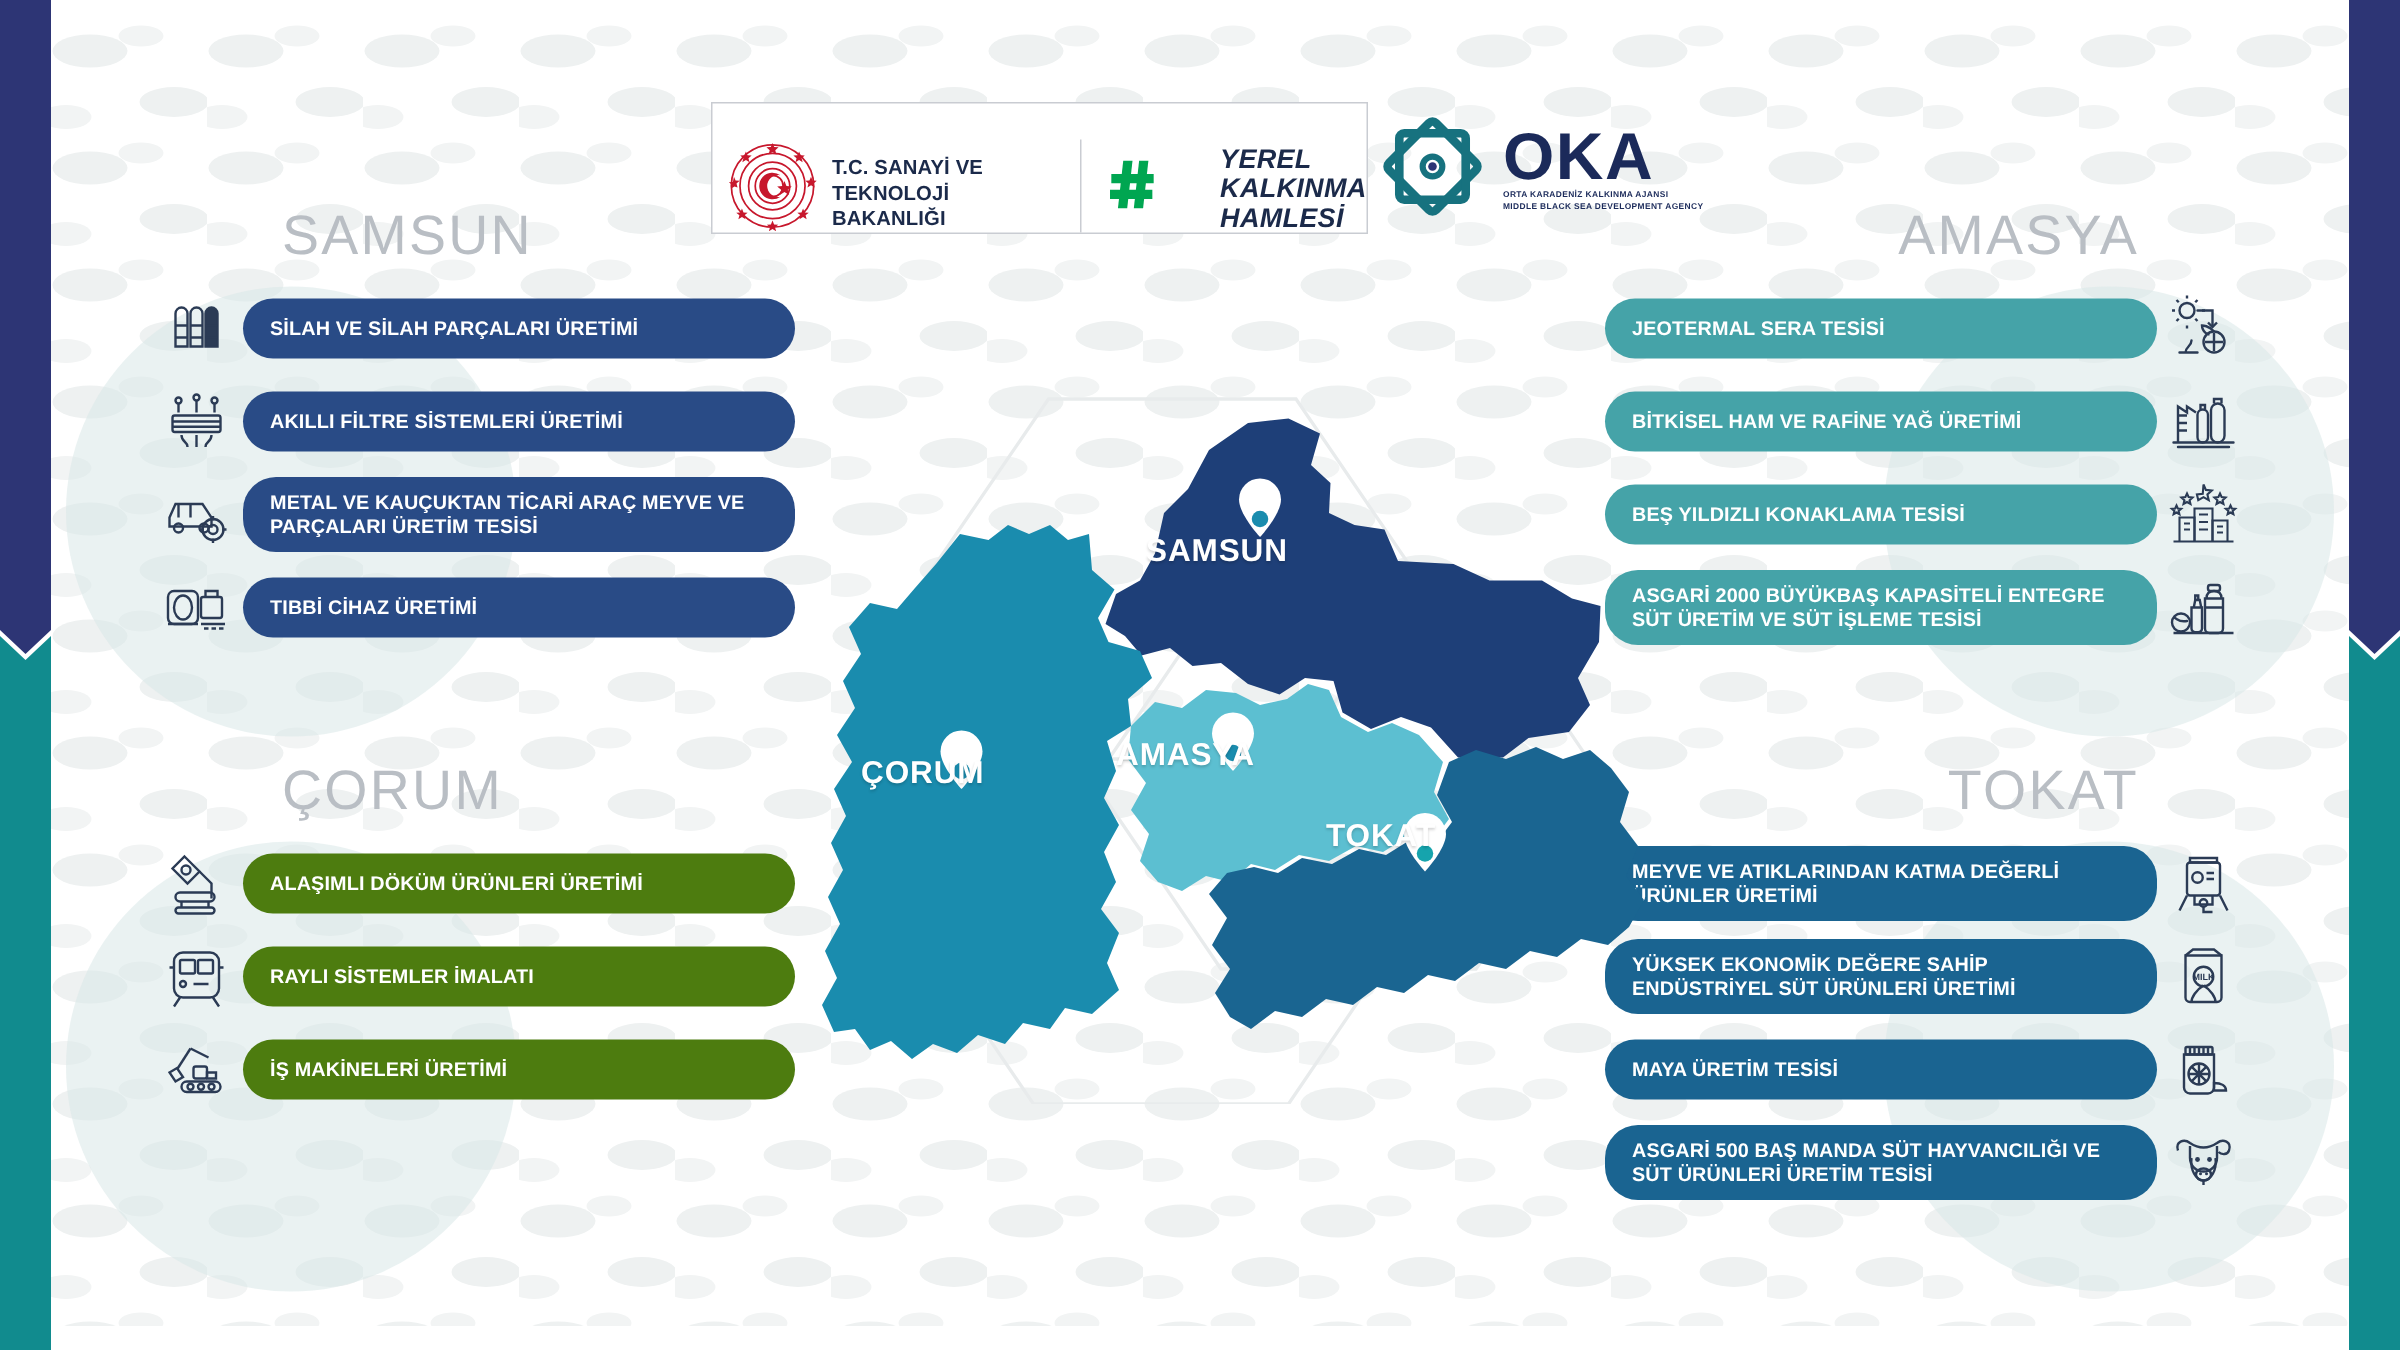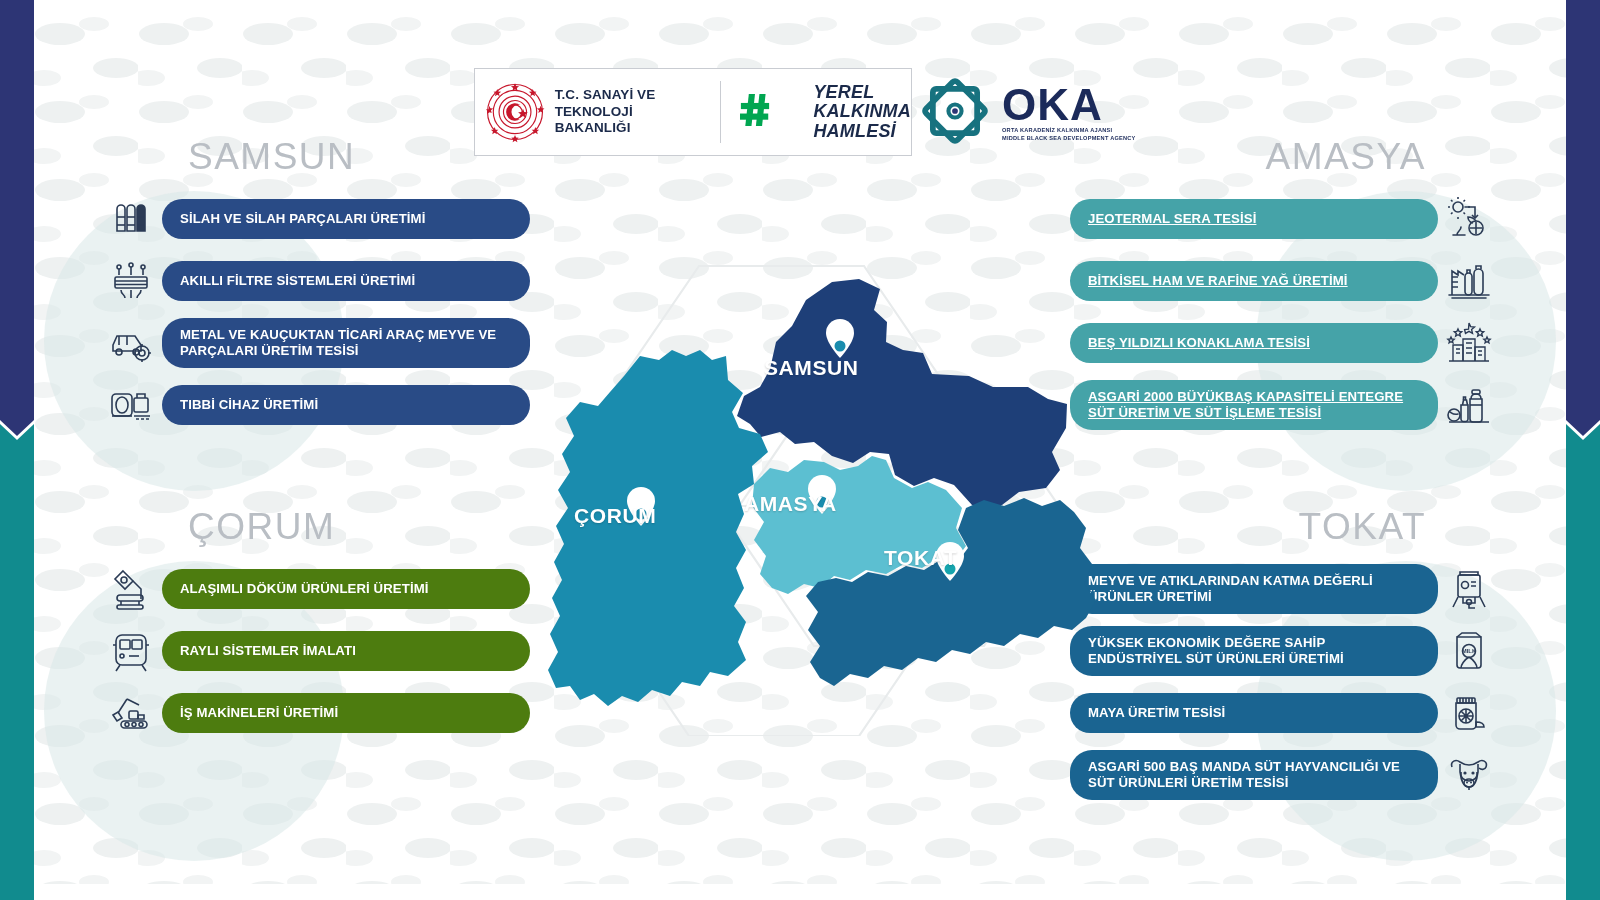--- a/index.html
+++ b/index.html
@@ -35,21 +35,21 @@
   .blob-tl { left:10px;   top:175px; width:300px; height:300px; }
   .blob-bl { left:10px;   top:545px; width:300px; height:300px; }
   .blob-tr { right:10px;  top:175px; width:300px; height:300px; }
   .blob-br { right:10px;  top:545px; width:300px; height:300px; }
 
   
   .logobar {
     position:absolute; left:440px; top:52px;
     width:438px; height:88px;
     border:1px solid #c9ccd2; background:#ffffff;
-    display:flex; align-items:center;
+    display:flex; align-items:flex-end;
   }
   .min-logo { width:88px; display:flex; justify-content:center; align-items:center; }
   .min-text {
     font-size:13.5px; font-weight:bold; color:#1b2a4a;
     line-height:1.25; letter-spacing:.1px; white-space:pre-line;
   }
   .logo-divider { width:1px; height:62px; background:#c9ccd2; margin:0 20px 0 22px; }
   .hashtag-wrap { display:flex; align-items:center; gap:5px; }
   .hashtag-text {
     font-style:italic; font-weight:bold; font-size:18px; color:#1b2a4a;
@@ -86,21 +86,21 @@
     border-radius:22px;
     display:flex; align-items:center;
     padding:6px 18px;
     color:#ffffff; font-weight:bold; font-size:13.2px;
     letter-spacing:.1px; line-height:1.18;
   }
   .pill.two { min-height:50px; }
 
   .c-samsun { background:#294b86; }
   .c-corum  { background:#4d7c0f; }
-  .c-amasya { background:#45a3a8;text-decoration:underline; }
+  .c-amasya { background:#45a3a8; }
   .c-tokat  { background:#1a6491; }
 
   
   .map { position:absolute; left:480px; top:240px; width:620px; height:480px; }
   .map svg { display:block; width:620px; height:480px; }
 
   .maplabel {
     position:absolute; color:#ffffff; font-weight:bold;
     font-size:21px; letter-spacing:.6px;
     text-shadow:0 1px 2px rgba(0,0,0,.18);

